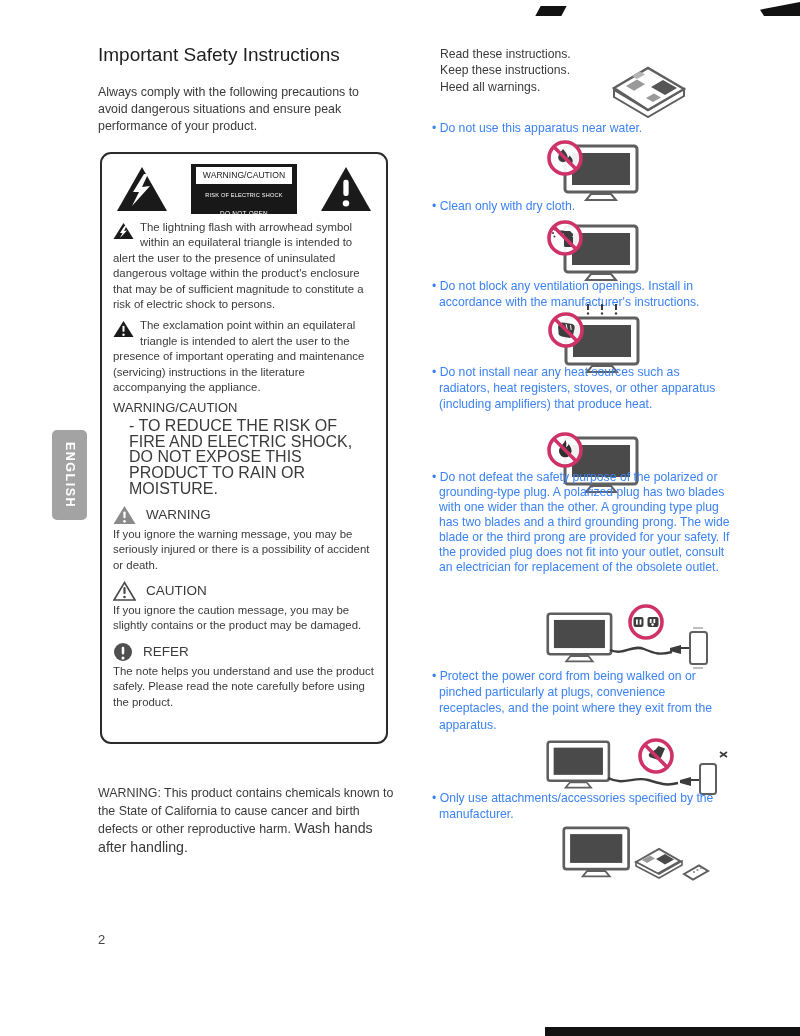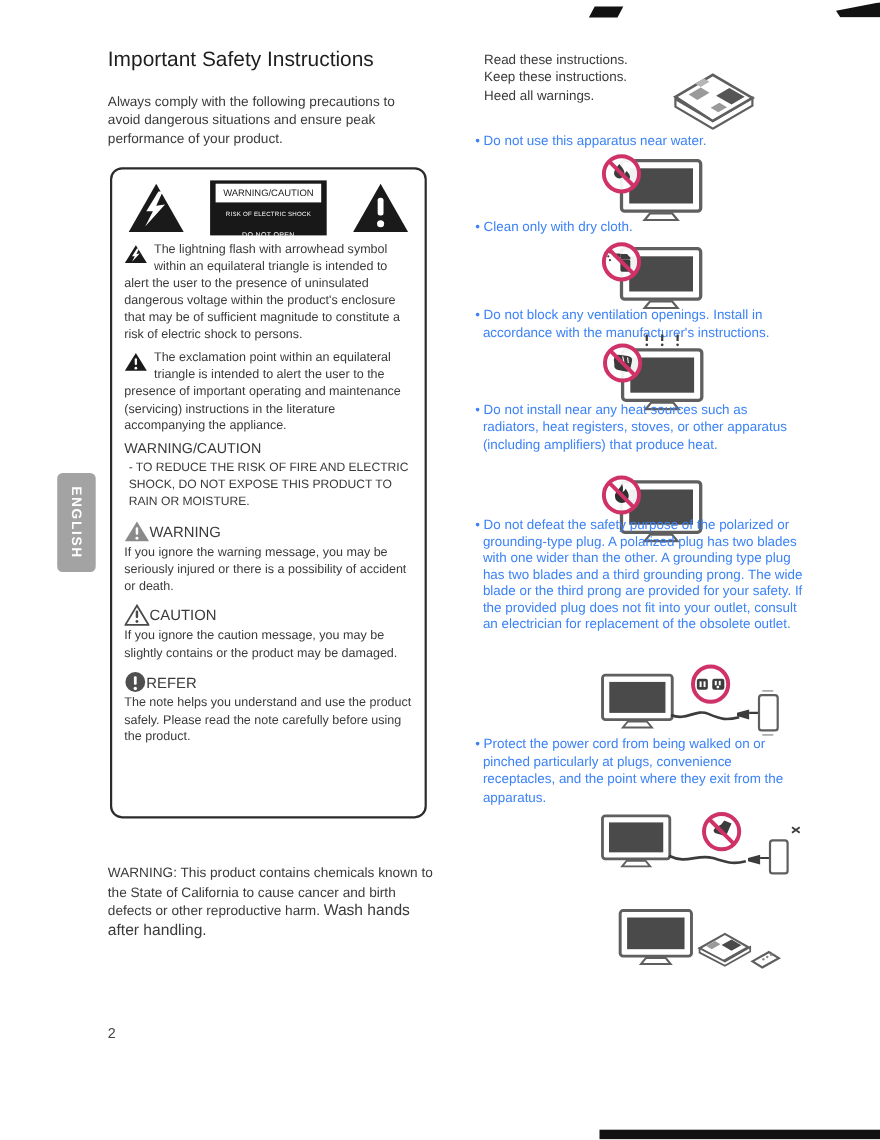--- a/index.html
+++ b/index.html
@@ -27,22 +27,22 @@
   .hazard-row{display:flex;justify-content:space-between;align-items:center;padding:2px 2px 0 2px;}
   .plate{width:106px;height:50px;background:#181818;display:flex;flex-direction:column;align-items:center;}
   .plate-title{background:#fff;color:#1a1a1a;width:96px;margin-top:3px;height:17px;line-height:17px;
       text-align:center;font-size:8.6px;}
   .plate-l1{color:#fff;font-size:5.6px;margin-top:4px;letter-spacing:.2px;}
   .plate-l2{color:#fff;font-size:6.4px;margin-top:3px;letter-spacing:.3px;}
   .shock{margin:8px 0 0 0;font-size:11.9px;line-height:17px;letter-spacing:.1px;}
   .para{margin:6px 0 0 0;}
   .para .fl{float:left;margin:2px 6px 0 0;}
   .wc-head{margin-top:5px;font-size:13px;color:#3a3a3a;}
-  .wc-body{margin:2px 0 0 4px;font-size:11px;line-height:15.8px;}
-  .sec-head{display:flex;align-items:center;gap:0;margin-top:8px;font-size:13.5px;}
+  .wc-body{margin:2px 0 0 16px;font-size:16px;line-height:15.8px;}
+  .sec-head{display:flex;align-items:center;gap:10px;margin-top:8px;font-size:13.5px;}
   .sec-body{margin:2px 0 0 0;}
   .california{position:absolute;left:98px;top:785px;width:302px;margin:0;font-size:12.4px;line-height:17.5px;color:#3a3a3a;}
   .california .big{font-size:14.2px;}
   .pagenum{position:absolute;left:98px;top:932px;font-size:13px;color:#444;}
   
   .right-col{position:absolute;left:428px;top:46px;width:292px;height:860px;}
   .rc{position:absolute;left:0;width:100%;margin-left:12px;}
   .instr div{font-size:12.2px;line-height:16.4px;color:#3a3a3a;}
   .instr .big{font-size:13.6px;margin-top:2px;}
   .book{position:absolute;left:178px;top:4px;}
@@ -289,20 +289,21 @@
         <rect x="160" y="28" width="16" height="30" rx="2.5" fill="#ffffff" stroke="#5f5f5f" stroke-width="2"></rect>
         <path d="M180 16 l7 5 m-7 0 l7 -5" stroke="#3c3c3c" stroke-width="1.6"></path>
         <g transform="translate(116,20)">
           <use href="#ring"></use>
           <path d="M2.5 -10 l6.5 2.6 l-3.8 8.6 q-1.2 3 -4.2 2.2 l-7 -2.2 q-2.8 -2.6 0.6 -4.8 l5 -2.8 z" fill="#3c3c3c"></path>
           <use href="#slash"></use>
         </g>
       </svg>
     </div>
 
+    <p class="rc bullet" style="top:744px;">• Only use attachments/accessories specified by the manufacturer.</p>
     <div class="rc fig shift" style="top:780px;">
       <svg width="165" height="58" viewBox="0 0 165 58">
         <g transform="translate(2,0) scale(0.9)">
             <use href="#tvset"></use>
           </g>
         <path d="M76 36 l23 -13 l21 12 l-23 13 z" fill="#ffffff" stroke="#5f5f5f" stroke-width="2"></path>
         <path d="M76 36 l23 12 l23 -13 v4 l-23 13 l-23 -12 z" fill="#ffffff" stroke="#5f5f5f" stroke-width="1.6"></path>
         <path d="M96 33 l9 -5 l9 5.4 l-9 5 z" fill="#4a4a4a"></path>
         <path d="M82 34 l8 -4.6 l5 3 l-8 4.6 z" fill="#9a9a9a"></path>
         <path d="M124 48 l15 -8.5 l9 5.5 l-15 8.5 z" fill="#ffffff" stroke="#5f5f5f" stroke-width="2"></path>

